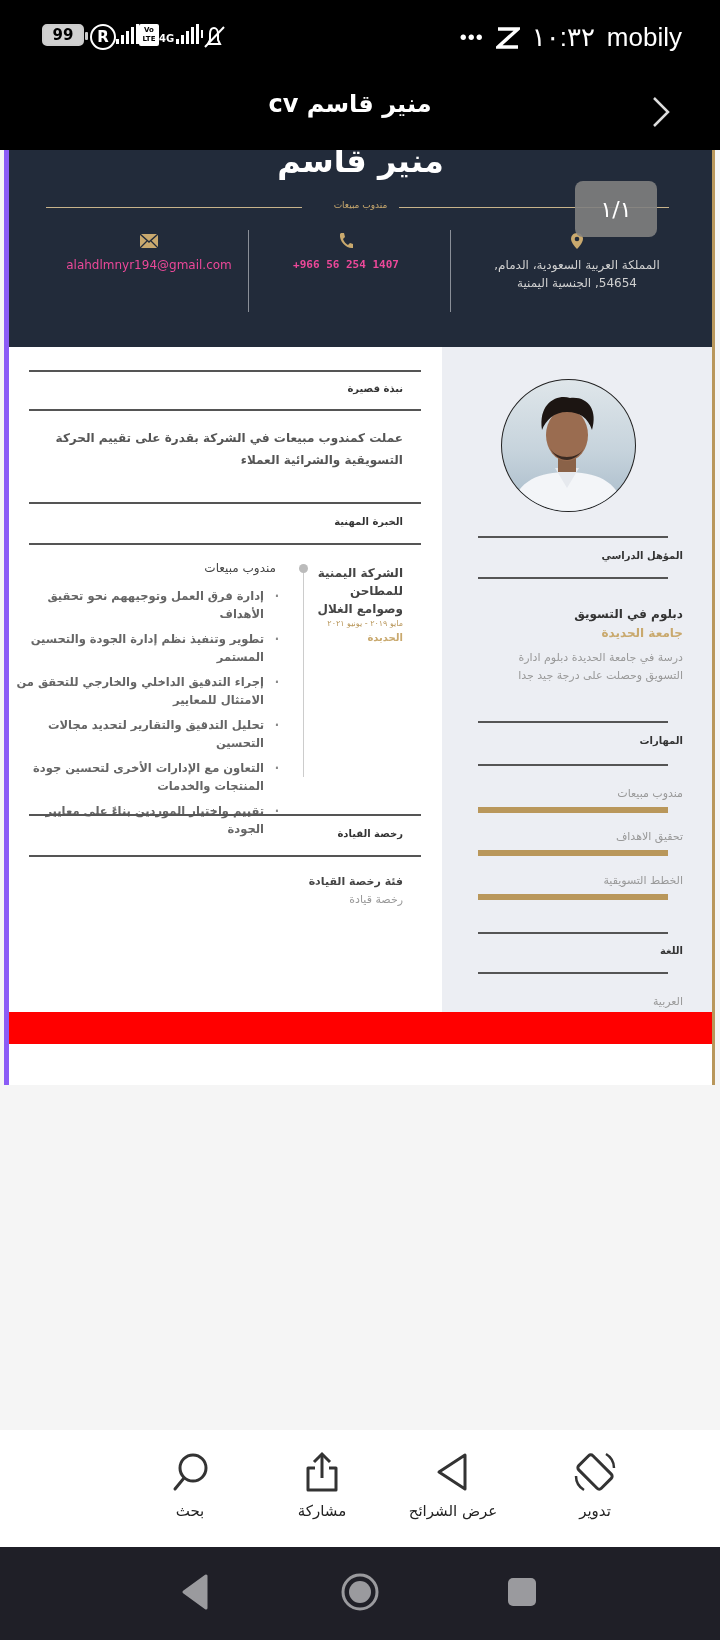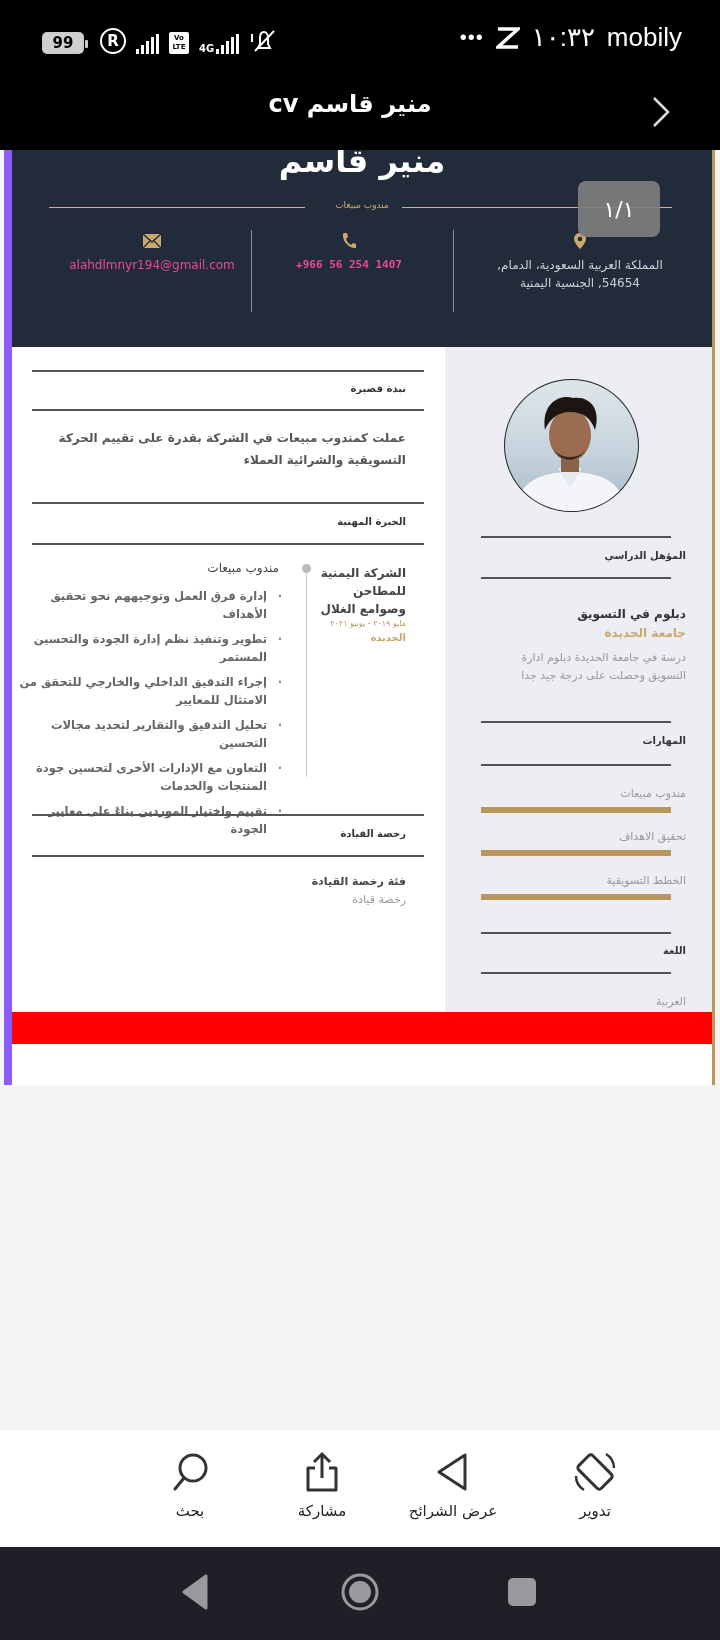--- a/index.html
+++ b/index.html
@@ -1,39 +1,39 @@
 <!DOCTYPE html>
 <html><head>
 <meta charset="utf-8">
 <style>
   * { box-sizing: border-box; margin: 0; padding: 0; }
   html, body { width: 720px; height: 1640px; overflow: hidden; background: #f5f5f5; font-family: "DejaVu Sans", sans-serif; }
   .screen { position: relative; width: 720px; height: 1640px; }
 
   
   .statusbar { position: absolute; left: 0; top: 0; width: 720px; height: 80px; background: #000; color: #fff; }
-  .sb-left { position: absolute; left: 42px; top: 24px; display: flex; align-items: flex-end; gap: 10px; height: 30px; }
+  .sb-left { position: absolute; left: 42px; top: 24px; display: flex; align-items: flex-start; height: 30px; }
   .battery { width: 42px; height: 22px; border: 2px solid #ccc; border-radius: 5px; background: #d0d0d0; color: #000; font-size: 15px; font-weight: bold; display: flex; align-items: center; justify-content: center; position: relative; }
   .battery::after { content: ""; position: absolute; right: -6px; top: 6px; width: 3px; height: 8px; background: #ccc; border-radius: 1px; }
   .reg { width: 26px; height: 26px; border: 2.5px solid #fff; border-radius: 50%; font-size: 15px; font-weight: bold; display: flex; align-items: center; justify-content: center; margin-left: 6px; }
   .bars { display: flex; align-items: flex-end; gap: 2px; height: 20px; }
   .bars span { width: 3px; background: #fff; display: block; }
   .volte { width: 20px; height: 22px; background: #fff; color: #000; font-size: 7px; font-weight: bold; border-radius: 2px; display: flex; flex-direction: column; align-items: center; justify-content: center; line-height: 9px; }
   .g4 { font-size: 10px; font-weight: bold; line-height: 10px; }
   .bell { font-size: 22px; }
   .sb-right { position: absolute; right: 38px; top: 22px; display: flex; align-items: center; gap: 12px; font-size: 26px; font-family: "Liberation Sans", sans-serif; }
   .dots { font-size: 20px; letter-spacing: 1px; }
 
   
   .titlebar { position: absolute; left: 0; top: 80px; width: 720px; height: 70px; background: #000; color: #fff; }
   .title { position: absolute; left: 0; right: 0; top: 10px; text-align: center; font-size: 24px; font-weight: bold; padding-right: 20px; }
   .next-chevron { position: absolute; right: 46px; top: 12px; width: 30px; height: 40px; }
 
   
-  .doc { position: absolute; left: 4px; top: 150px; width: 711px; height: 935px; background: #fff; border-left: 8px solid #8b5cf6; border-right: 3px solid #b9975b; overflow: hidden; }
+  .doc { position: absolute; left: 4px; top: 150px; width: 711px; height: 935px; background: #fff; border-left: 5px solid #8b5cf6; border-right: 3px solid #b9975b; overflow: hidden; }
   .doc-header { position: absolute; left: 0; top: 0; width: 100%; height: 197px; background: #222b3a; }
   .name { position: absolute; left: 0; right: 0; top: -8px; text-align: center; color: #fff; font-size: 32px; font-weight: bold; }
   .hline { position: absolute; top: 57px; height: 1px; background: #c8b38a; }
   .hline.l { left: 37px; width: 256px; }
   .hline.r { left: 390px; width: 270px; }
   .role { position: absolute; left: 0; right: 0; top: 50px; text-align: center; color: #c9a96e; font-size: 9px; }
   .contact-col { position: absolute; top: 82px; width: 200px; text-align: center; color: #ec4899; font-size: 12px; line-height: 18px; }
   .contact-col .ico { display: block; margin: 0 auto 6px; height: 18px; }
   .c-email { left: 40px; }
   .c-phone { left: 237px; font-family: "DejaVu Sans Mono", monospace; font-weight: bold; font-size: 11px; }

